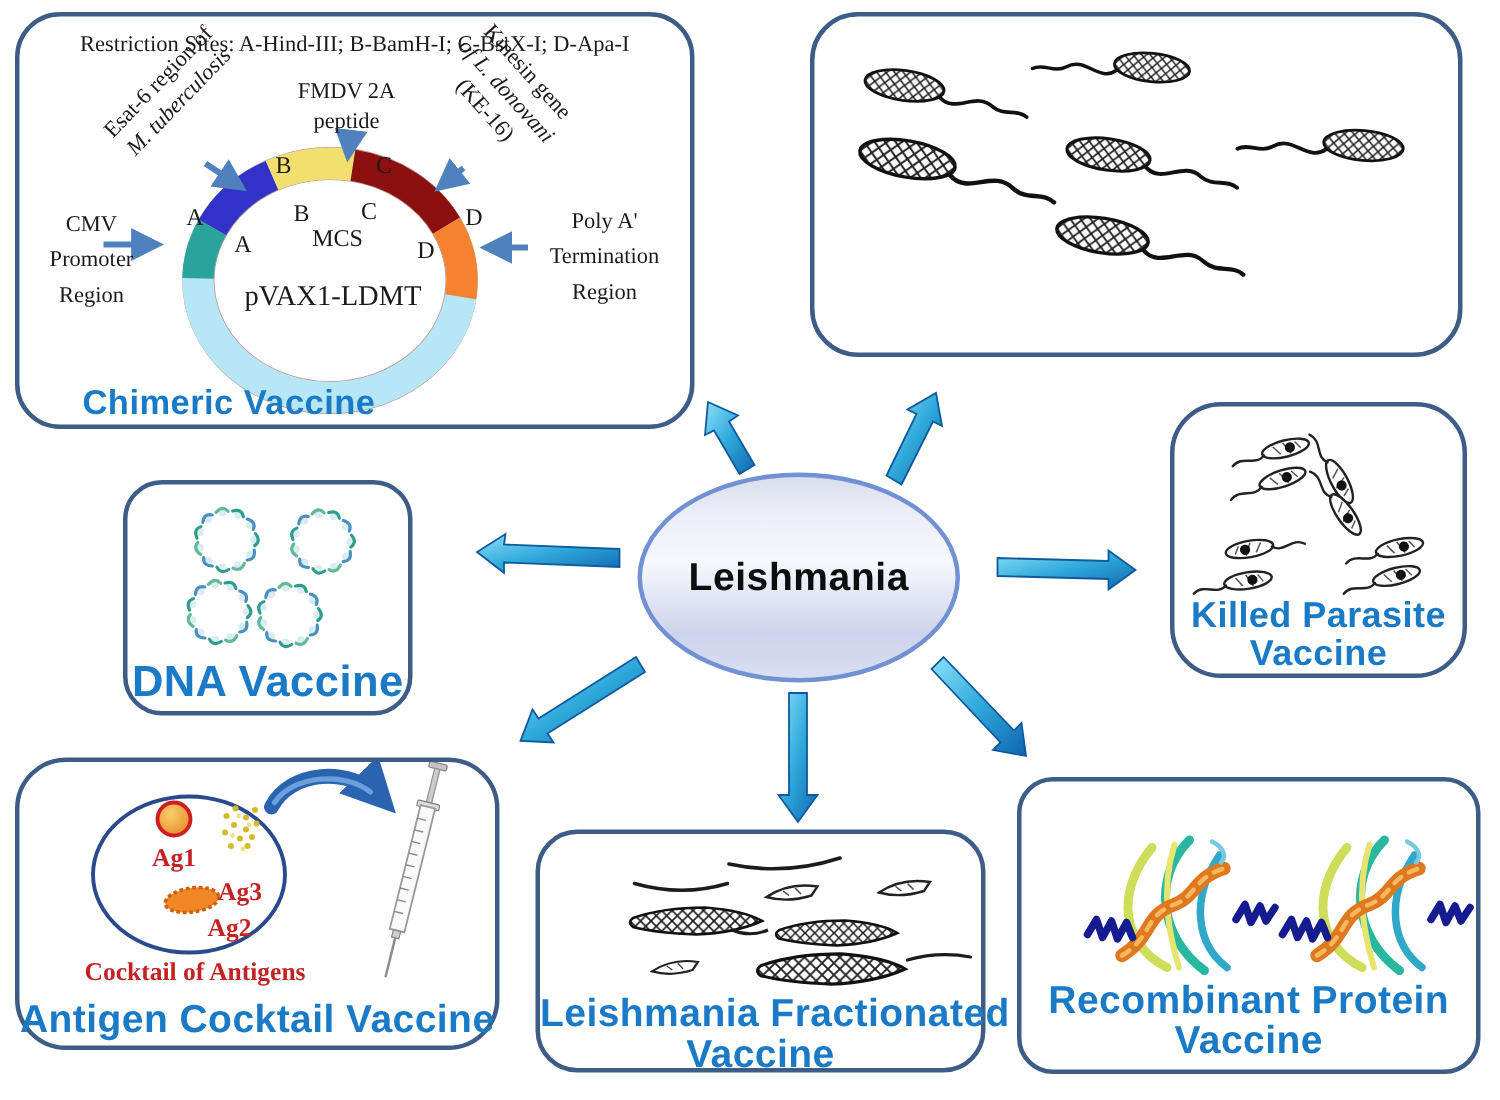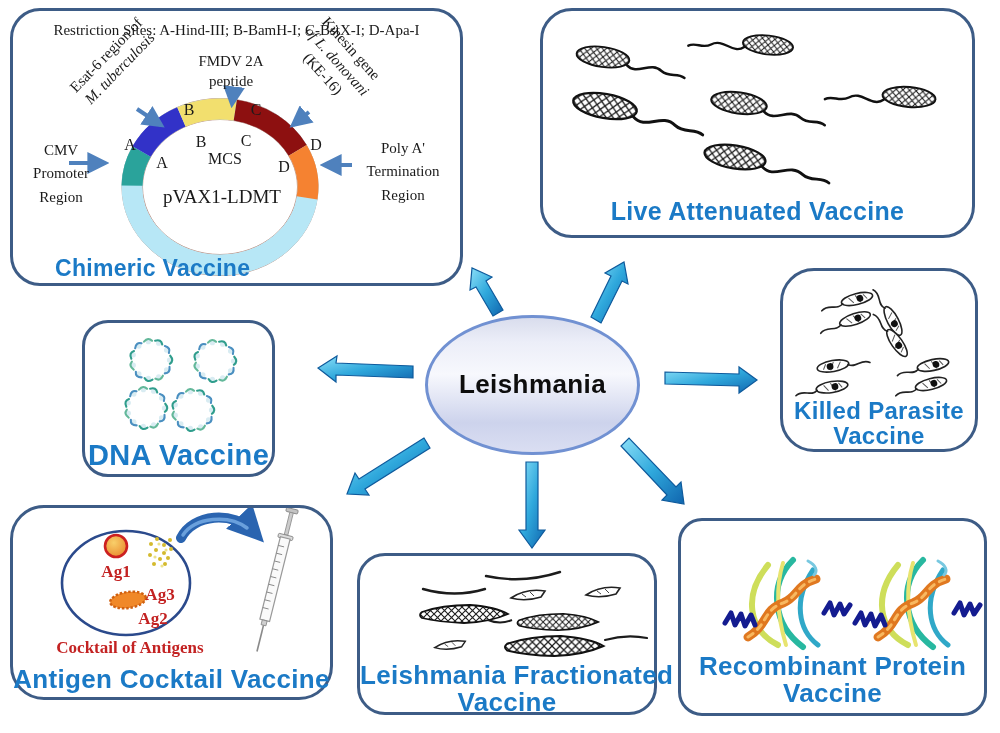--- a/index.html
+++ b/index.html
@@ -152,21 +152,20 @@
 
   <div class="box" style="left:540px;top:8px;width:435px;height:230px;border-radius:32px;">
     <svg class="abs" style="left:0;top:0;" width="429" height="224">
       <use href="#lp" transform="translate(60,46) rotate(8) scale(0.95)"></use>
       <use href="#lp" transform="translate(225,34) scale(-0.9,0.9) rotate(-6)"></use>
       <use href="#lp" transform="translate(62,95) rotate(10) scale(1.15)"></use>
       <use href="#lp" transform="translate(196,92) rotate(8)"></use>
       <use href="#lp" transform="translate(366,86) scale(-0.95,0.95) rotate(-5)"></use>
       <use href="#lp" transform="translate(192,146) rotate(9) scale(1.1)"></use>
     </svg>
-    <div class="blabel" style="left:0;top:186px;width:100%;text-align:center;font-size:25px;">Live Attenuated Vaccine</div>
   </div>
 
   <div class="box" style="left:780px;top:268px;width:198px;height:184px;border-radius:34px;">
     <svg class="abs" style="left:0;top:0;" width="192" height="178">
       <use href="#kp" transform="translate(74,28) rotate(-14)"></use>
       <use href="#kp" transform="translate(72,48) rotate(-18)"></use>
       <use href="#kp" transform="translate(110,50) rotate(62)"></use>
       <use href="#kp" transform="translate(114,72) rotate(55)"></use>
       <use href="#kp" transform="translate(50,95) scale(-1,1) rotate(10)"></use>
       <use href="#kp" transform="translate(150,94) rotate(-12)"></use>

